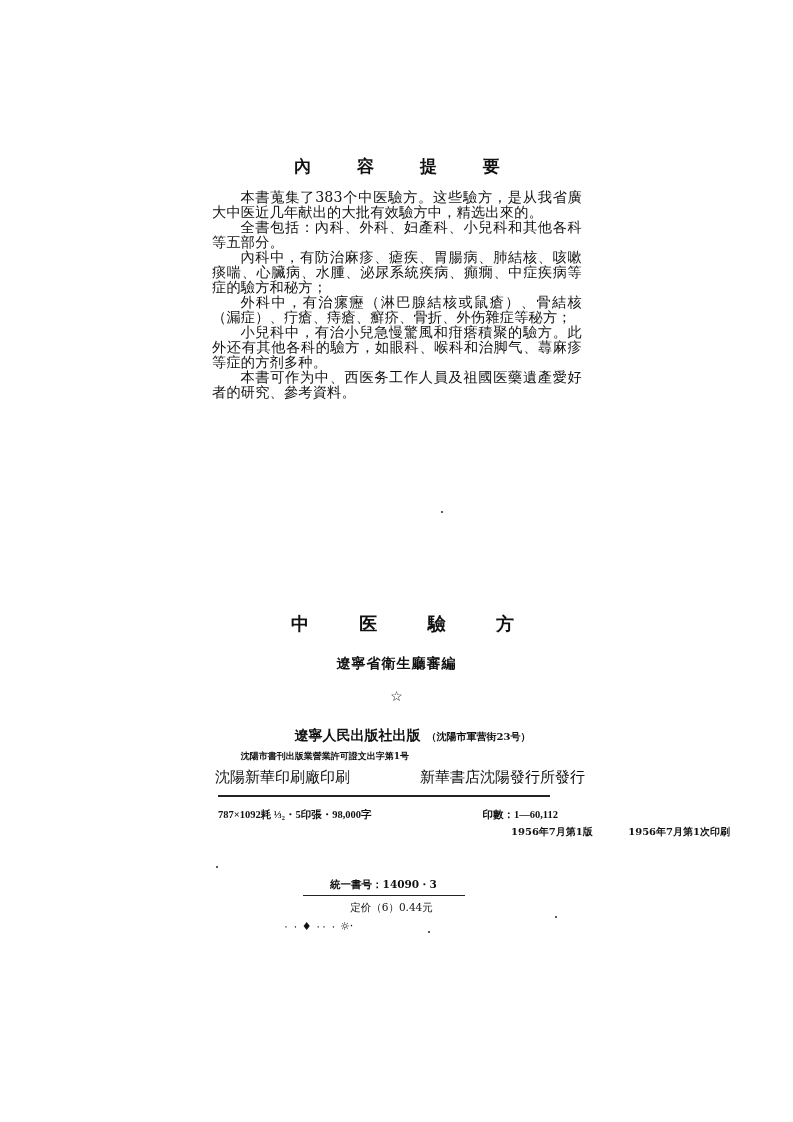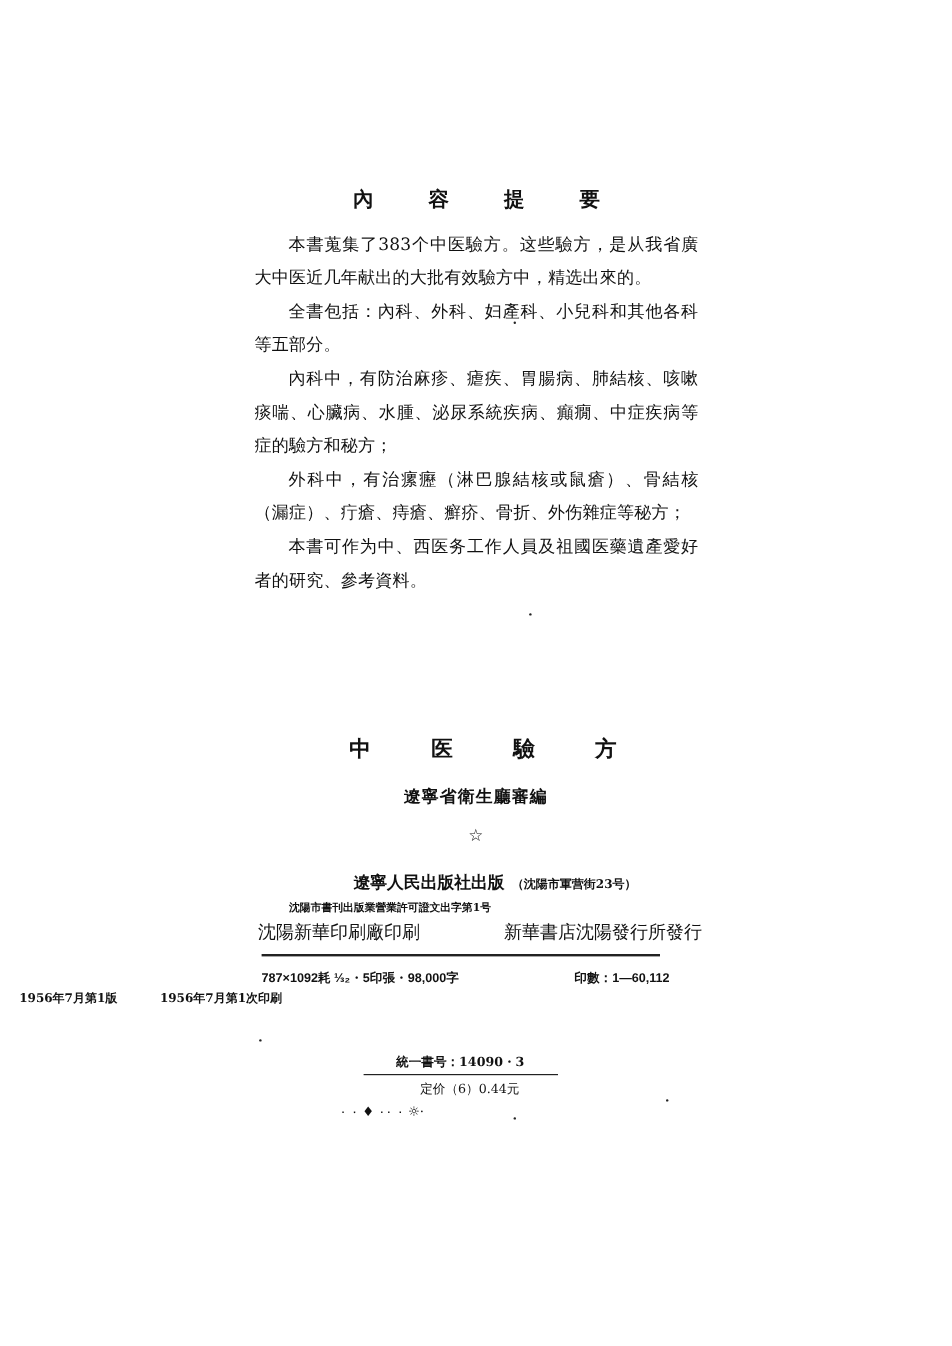--- a/index.html
+++ b/index.html
@@ -2,54 +2,55 @@
 <html><head>
 <meta charset="utf-8">
 <style>
   html, body { margin: 0; padding: 0; background: #ffffff; }
   body { width: 793px; height: 1122px; position: relative; overflow: hidden;
          font-family: "DejaVu Serif", "Liberation Serif", serif; color: #111; }
   .page { position: absolute; left: 0; top: 0; width: 793px; height: 1122px; }
   .abstract { position: absolute; left: 212px; top: 155px; width: 370px; }
   .abstract-title { text-align: center; font-size: 17px; font-weight: bold;
                     letter-spacing: 20px; margin: 0 0 12px 0; padding-left: 20px; }
-  .para { font-size: 14.2px; line-height: 28px; margin: 0; text-indent: 2em;
+  .para { font-size: 14.2px; line-height: 15px; margin: 0; text-indent: 2em;
           text-align: justify; letter-spacing: 0.2px; }
   .book-title { position: absolute; left: 0; width: 793px; top: 612px; text-align: center;
                 font-size: 18px; font-weight: bold; letter-spacing: 22px; padding-left: 34px; box-sizing: border-box; }
   .editor { position: absolute; left: 0; width: 793px; top: 655px; text-align: center;
             font-size: 14px; font-weight: bold; letter-spacing: 1px; }
   .star { position: absolute; left: 0; width: 793px; top: 688px; text-align: center; font-size: 14px; }
   .pub-line { position: absolute; left: 16px; width: 793px; top: 727px; text-align: center; font-size: 14px; font-weight: bold; }
   .pub-line .addr { font-size: 10px; font-weight: bold; margin-left: 6px; }
   .permit { position: absolute; left: 0; width: 650px; top: 750px; text-align: center; font-size: 9px; font-weight: bold; }
   .printers { position: absolute; left: 215px; width: 370px; top: 768px; font-size: 15px; font-weight: normal;
               display: flex; justify-content: space-between; }
   .rule1 { position: absolute; left: 218px; width: 332px; top: 795px; height: 0; border-top: 2px solid #222; }
   .specs { position: absolute; left: 218px; width: 340px; top: 808px; font-size: 10.5px; font-weight: bold;
-           display: flex; justify-content: space-between; font-family: Liberation Sans, sans-serif; }
-  .editions { position: absolute; left: 0; width: 746px; top: 825px; text-align: left; font-size: 10px; font-weight: bold; }
+           display: flex; justify-content: space-between; font-family: Liberation Serif, serif; }
+  .editions { position: absolute; left: 0; width: 746px; top: 825px; text-align: right; font-size: 10px; font-weight: bold; }
   .editions span { margin: 0 16px; }
   .isbn { position: absolute; left: 0; width: 793px; top: 878px; text-align: center; font-size: 10.5px; font-weight: bold; padding-right: 26px; box-sizing: border-box; }
   .rule2 { position: absolute; left: 303px; width: 162px; top: 895px; border-top: 1.5px solid #222; }
   .price { position: absolute; left: 0; width: 793px; top: 901px; text-align: center; font-size: 10.5px; padding-right: 10px; box-sizing: border-box; }
   .specks { position: absolute; left: 283px; top: 920px; font-size: 11px; letter-spacing: 2px; color: #111; }
   .dot { position: absolute; width: 2px; height: 2px; background: #222; border-radius: 1px; }
 </style>
 </head>
 <body>
 
 <div class="page">
 
   <div class="abstract">
     <div class="abstract-title">內 容 提 要</div>
     <p class="para">本書蒐集了383个中医驗方。这些驗方，是从我省廣大中医近几年献出的大批有效驗方中，精选出來的。</p>
     <p class="para">全書包括：內科、外科、妇產科、小兒科和其他各科等五部分。</p>
     <p class="para">內科中，有防治麻疹、瘧疾、胃腸病、肺結核、咳嗽痰喘、心臟病、水腫、泌尿系統疾病、癲癇、中症疾病等症的驗方和秘方；</p>
     <p class="para">外科中，有治瘰癧（淋巴腺結核或鼠瘡）、骨結核（漏症）、疔瘡、痔瘡、癬疥、骨折、外伤雜症等秘方；</p>
+    <p class="para">小兒科中，有治小兒急慢驚風和疳瘩積聚的驗方。此外还有其他各科的驗方，如眼科、喉科和治脚气、蕁麻疹等症的方剂多种。</p>
     <p class="para">本書可作为中、西医务工作人員及祖國医藥遺產愛好者的研究、參考資料。</p>
   </div>
 
   <div class="book-title">中 医 驗 方</div>
   <div class="editor">遼寧省衛生廳審編</div>
   <div class="star">☆</div>
 
   <div class="pub-line">
     <span>遼寧人民出版社出版</span><span class="addr">（沈陽市軍营街23号）</span>
   </div>

